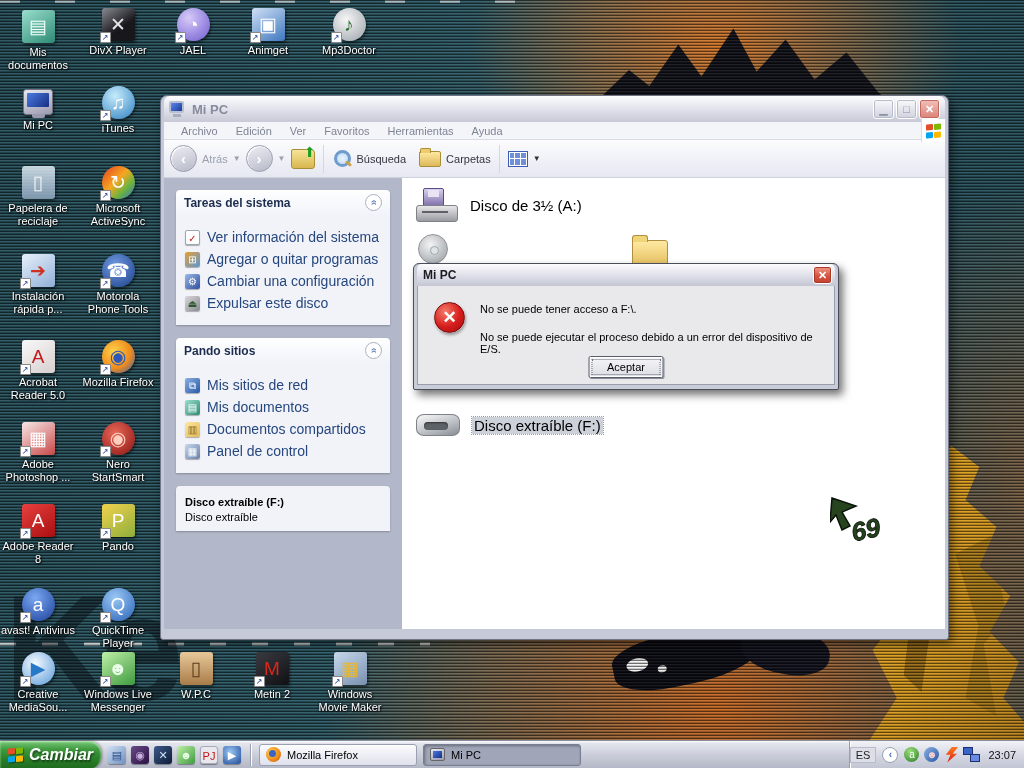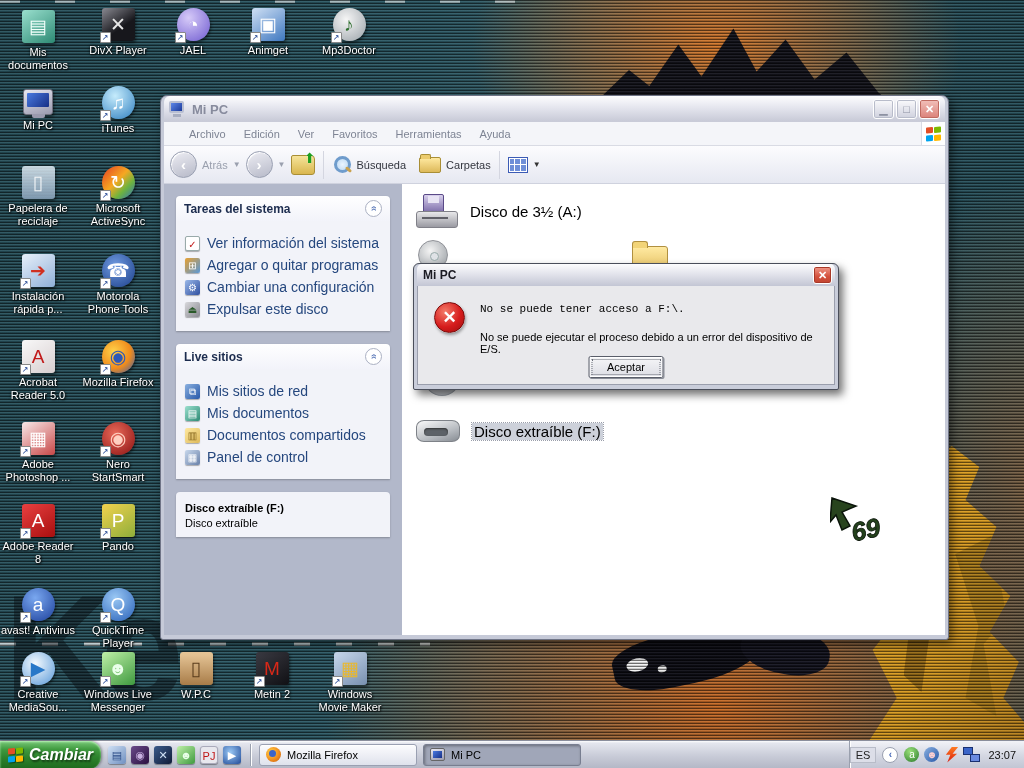--- a/index.html
+++ b/index.html
@@ -59,21 +59,21 @@
     background:linear-gradient(180deg,#fdfdfe 0%,#e7e8f0 40%,#c9cbd8 95%); }
   .titlebar .t-icon { width:18px; height:16px; margin-right:5px; position:relative; }
   .t-icon .scr { position:absolute; left:0; top:0; width:15px; height:12px; background:linear-gradient(135deg,#5d86e8,#1b3a9a); border:2px solid #b9bfd2; border-radius:2px; }
   .t-icon .base { position:absolute; left:4px; bottom:0; width:8px; height:3px; background:#a8aec0; }
   .titlebar .t-text { flex:1; font-size:13px; font-weight:bold; color:#878b9d; }
   .winbtns { display:flex; gap:2px; }
   .wbtn { width:21px; height:20px; border-radius:3px; border:1px solid #fff; font-size:11px; line-height:18px; text-align:center;
     background:linear-gradient(180deg,#fafafc,#cfd1de); color:#8b8fa0; box-shadow:inset 0 0 0 1px #b8bcca; }
   .wbtn.close { background:linear-gradient(180deg,#f2c0ba,#db8179); color:#fff; box-shadow:inset 0 0 0 1px #c06a60; font-weight:bold; }
 
-  .menubar { height:24px; background:#f4f5f9; border-bottom:1px solid #d9dbe4; display:flex; align-items:center; padding-left:16px; }
+  .menubar { height:18px; background:#f4f5f9; border-bottom:1px solid #d9dbe4; display:flex; align-items:center; padding-left:8px; }
   .menu-item { font-size:11px; color:#7e8494; padding:0 9px; }
   .menubar .spacer { flex:1; }
   .winlogo { width:24px; height:23px; background:#fff; border-left:1px solid #d9dbe4; display:flex; align-items:center; justify-content:center; }
   .flag { position:relative; width:15px; height:14px; transform:skewY(-4deg); }
   .flag i { position:absolute; width:7px; height:6px; border-radius:1px; }
   .flag .r { left:0; top:0; background:#e34f26; } .flag .g { right:0; top:0; background:#7fba00; }
   .flag .b { left:0; bottom:0; background:#00a4ef; } .flag .y { right:0; bottom:0; background:#ffb900; }
 
   .toolbar { height:38px; background:linear-gradient(180deg,#fcfcfe,#e6e8f1); border-bottom:1px solid #cfd2de;
     display:flex; align-items:center; padding:0 6px; gap:5px; }
@@ -142,21 +142,21 @@
     box-shadow:4px 5px 8px rgba(0,0,0,.55); }
   #dialog .titlebar { height:22px; border-radius:5px 5px 0 0; padding:0 3px 0 6px;
     background:linear-gradient(180deg,#fdfdfe 0%,#e3e4ec 45%,#c3c6d4 100%); }
   #dialog .t-text { font-size:12px; font-weight:bold; color:#1a1a22; }
   #dialog .wbtn.close { width:19px; height:18px; line-height:16px; border-radius:3px;
     background:linear-gradient(180deg,#f0998a,#d4503c 60%,#c04430); box-shadow:inset 0 0 0 1px #a83828; }
   .dlg-body { position:relative; height:99px; background:#e9e9ec; border:1px solid #9a9eac; border-top:none; }
   .err-icon { position:absolute; left:16px; top:16px; width:31px; height:31px; border-radius:50%;
     background:radial-gradient(circle at 35% 30%, #f47c6a, #d61c1c 55%, #9c0e0e); border:1px solid #7c0a0a;
     color:#fff; font-size:17px; font-weight:bold; text-align:center; line-height:29px; box-shadow:1px 2px 3px rgba(0,0,0,.35); }
-  .dlg-line1 { position:absolute; left:62px; top:17px; font-size:11px; color:#000;font-family:Liberation Mono, monospace; }
+  .dlg-line1 { position:absolute; left:62px; top:17px; font-size:11px; color:#000; }
   .dlg-line2 { position:absolute; left:62px; top:45px; font-size:11px; color:#000; }
   .dlg-btn { position:absolute; left:50%; transform:translateX(-50%); top:70px; width:75px; height:22px;
     background:linear-gradient(180deg,#f6f6f8,#dcdde4); border:1px solid #5a5e6a; border-radius:2px;
     font-size:11px; color:#000; box-shadow:1px 1px 0 #8a8e98, inset 0 0 0 1px #fff; }
   .dlg-btn .focus { position:absolute; inset:2px; border:1px dotted #6a6e78; }
 
   
   #cursor { position:absolute; left:830px; top:496px; z-index:20; width:60px; height:54px; }
 
   
@@ -452,21 +452,21 @@
                 <span class="pt">Cambiar una configuración</span>
               </div>
               <div class="p-item">
                 <span class="pi" style="background: linear-gradient(135deg, rgb(216, 216, 220), rgb(138, 138, 146)); color: rgb(42, 90, 42);">⏏</span>
                 <span class="pt">Expulsar este disco</span>
               </div>
             </div>
           </div>
           <div class="pbox">
             <div class="pbox-head">
-              <span class="pbox-title">Live sitios</span>
+              <span class="pbox-title">Pando sitios</span>
               <div class="chev">
                 <span>»</span>
               </div>
             </div>
             <div class="pbox-body">
               <div class="p-item">
                 <span class="pi" style="background: linear-gradient(135deg, rgb(138, 176, 224), rgb(40, 88, 168)); color: rgb(255, 255, 255);">⧉</span>
                 <span class="pt">Mis sitios de red</span>
               </div>
               <div class="p-item">

